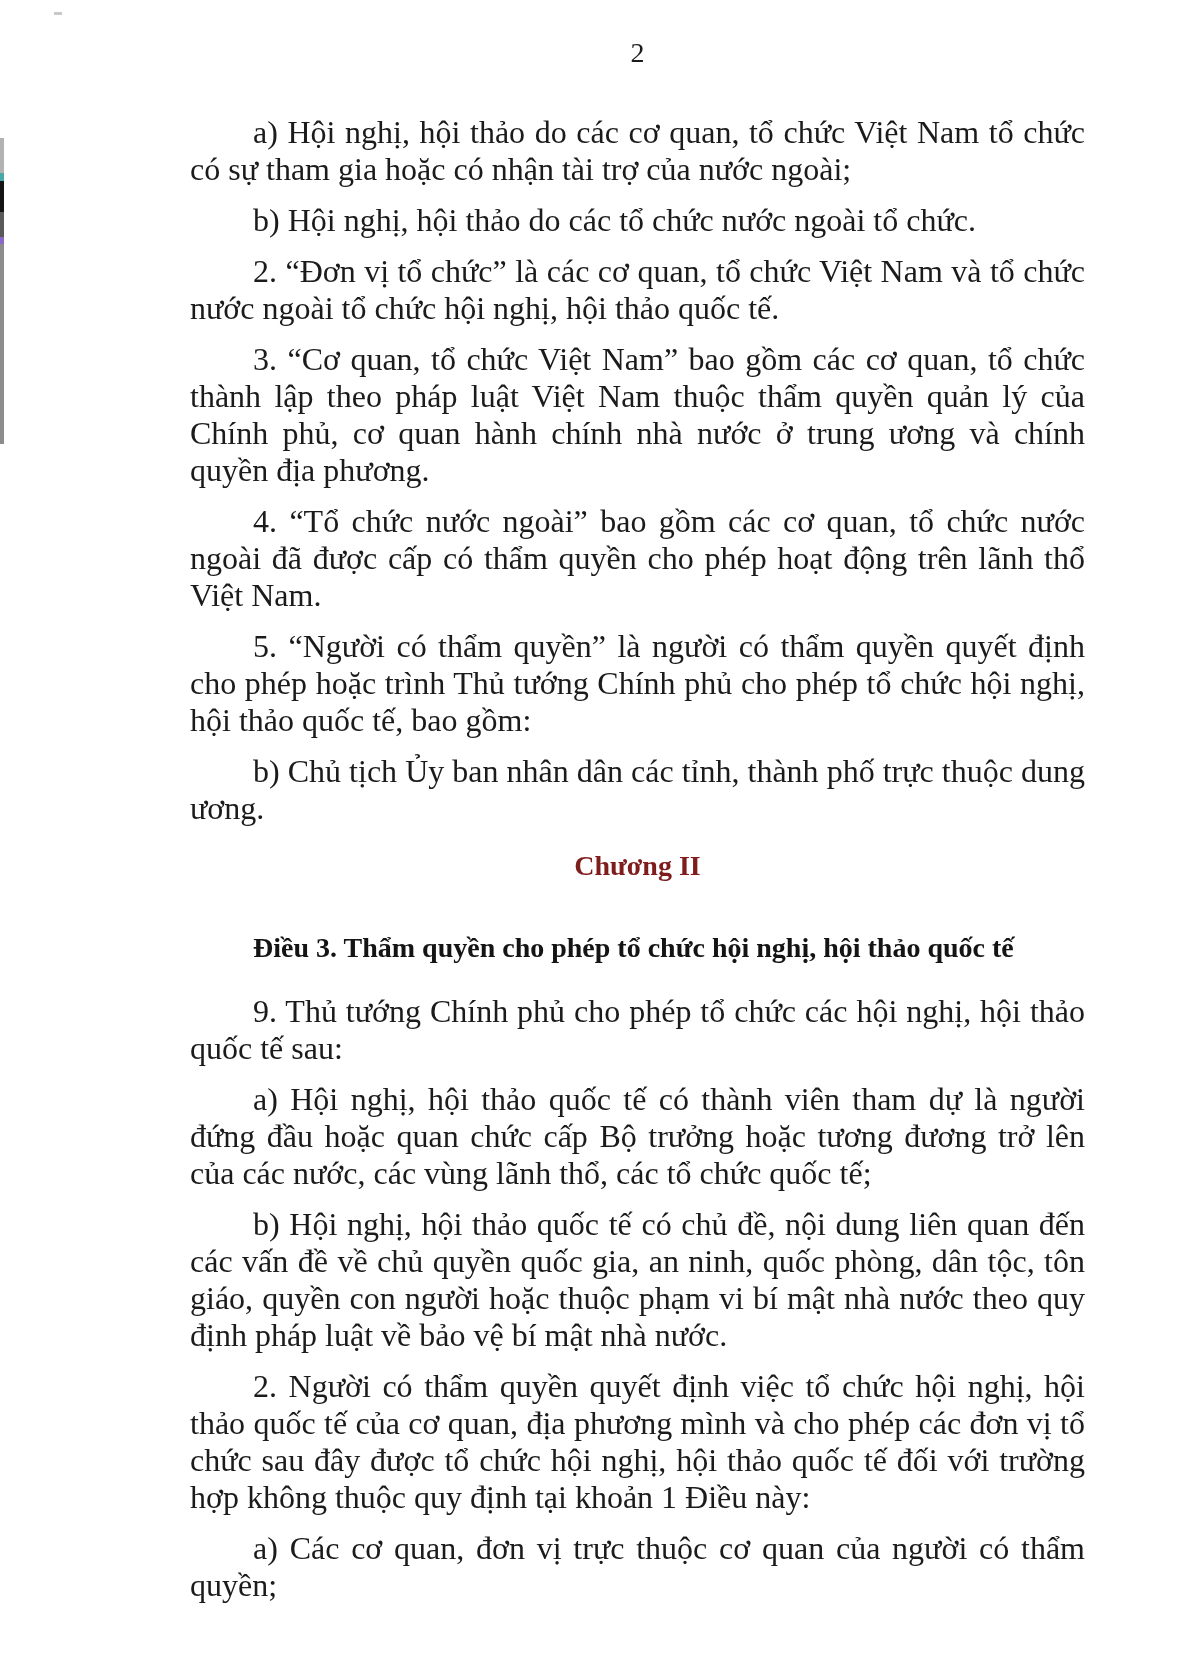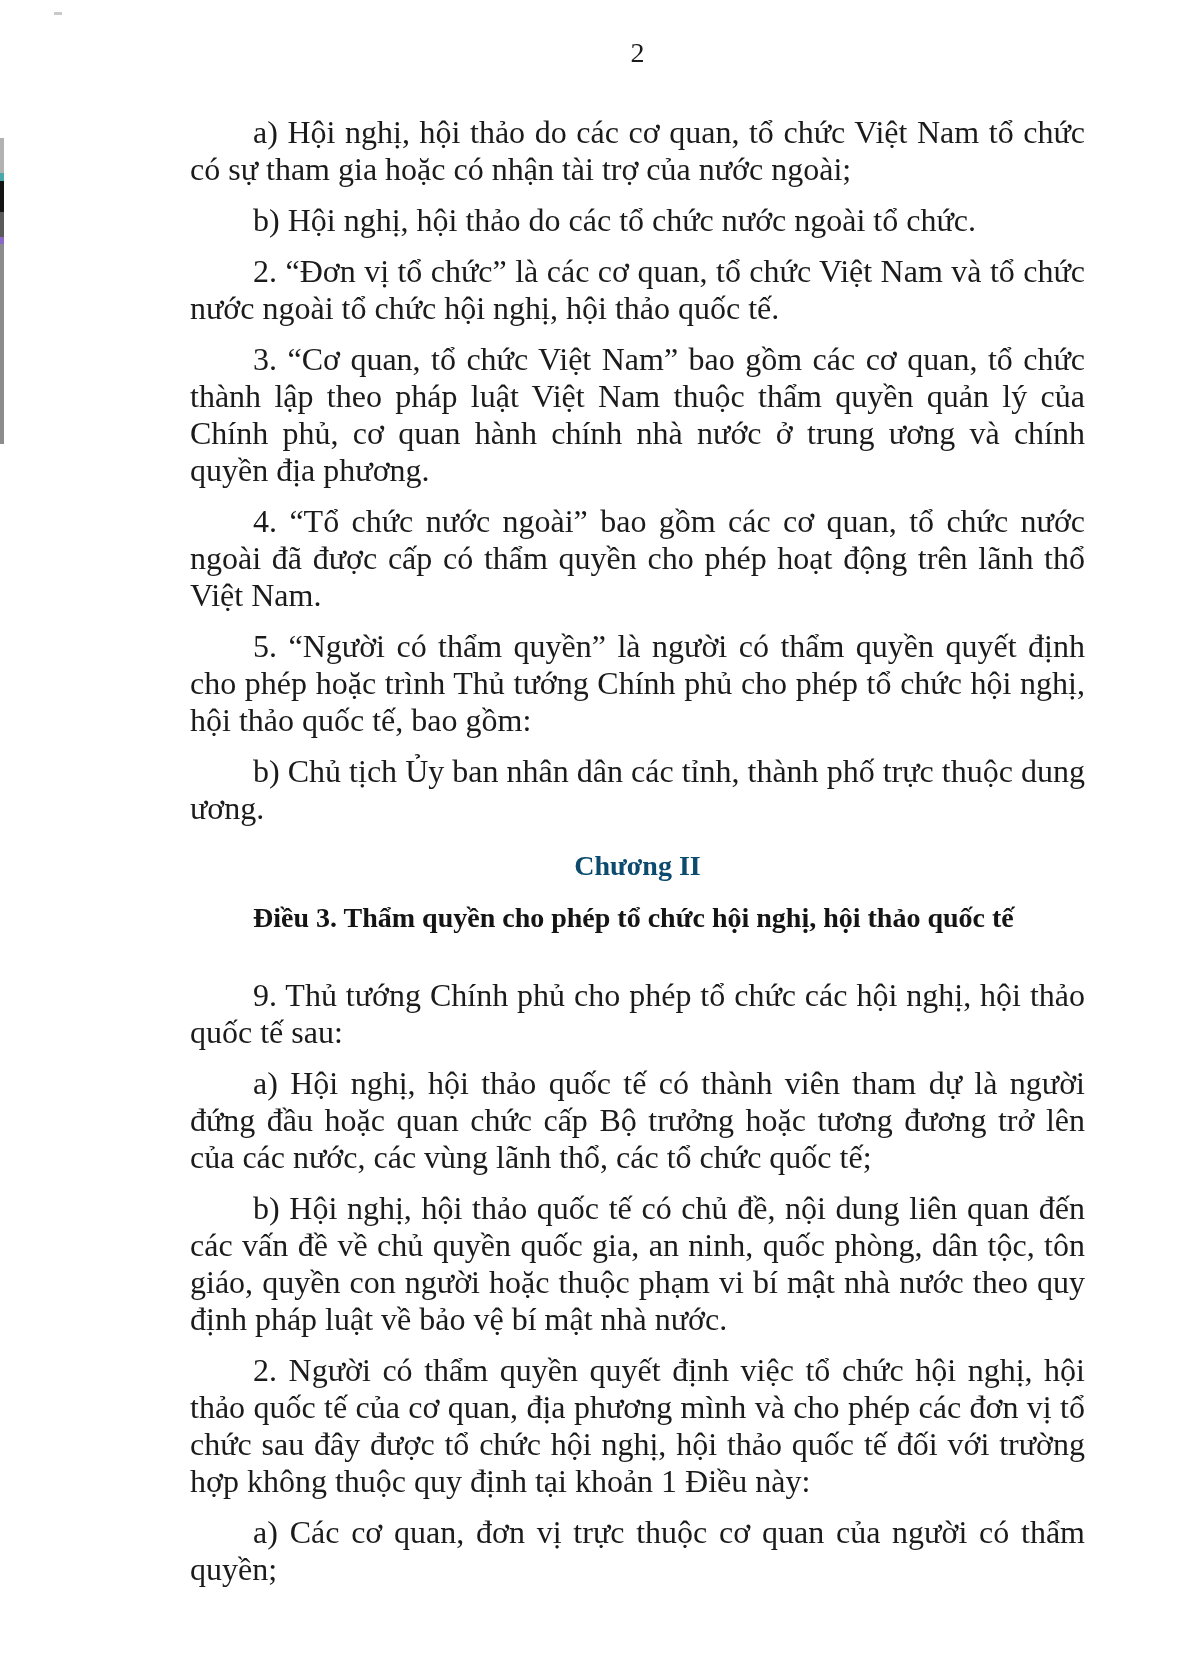--- a/index.html
+++ b/index.html
@@ -37,30 +37,30 @@
     line-height: 37px;
     text-align: justify;
     text-indent: 63px;
     margin: 0 0 14px 0;
   }
   .chapter {
     font-weight: 700;
     text-align: center;
     font-size: 28px;
     line-height: 31px;
-    margin: 23px 0 18px 0;
-    color: #0c4a6e;
+    margin: 23px 0 48px 0;
+    color: #7f1d1d;
   }
   p.article {
     font-weight: 700;
     font-size: 28px;
     line-height: 37px;
     text-indent: 63px;
     text-align: left;
-    margin: 0 0 41px 0;
+    margin: 0 0 27px 0;
     color: #141414;
   }
   
   .artifact { position: absolute; }
   .art-dot-top    { left: 54px; top: 12px;  width: 8px; height: 3px;   background: #c9c9c9; }
   .art-strip-light{ left: 0;    top: 138px; width: 4px; height: 35px;  background: #b2b2b2; }
   .art-strip-teal { left: 0;    top: 173px; width: 4px; height: 8px;   background: #4ba8a8; }
   .art-strip-black{ left: 0;    top: 181px; width: 4px; height: 31px;  background: #141414; }
   .art-strip-dark { left: 0;    top: 212px; width: 4px; height: 25px;  background: #5a5a5a; }
   .art-strip-purp { left: 0;    top: 237px; width: 4px; height: 7px;   background: #8a68c8; }

